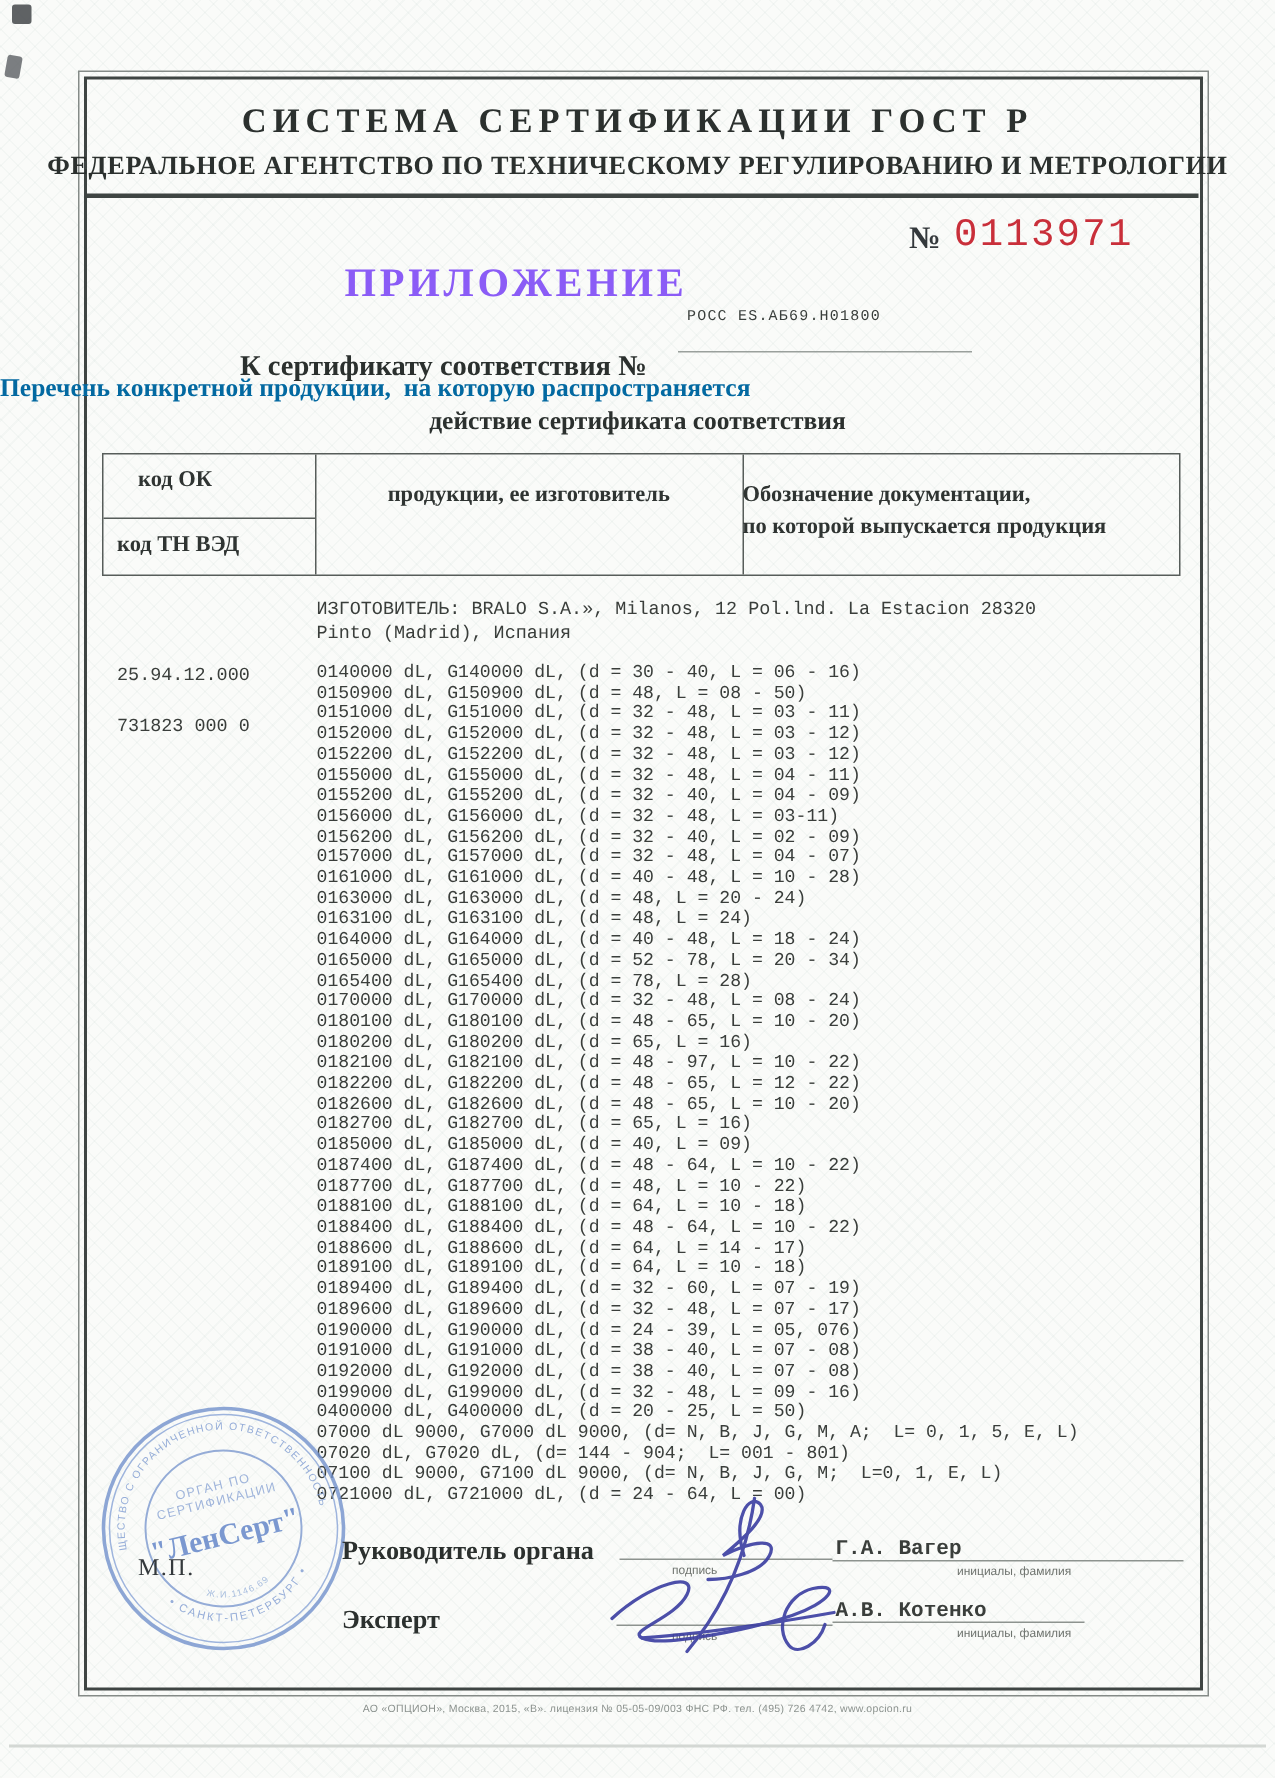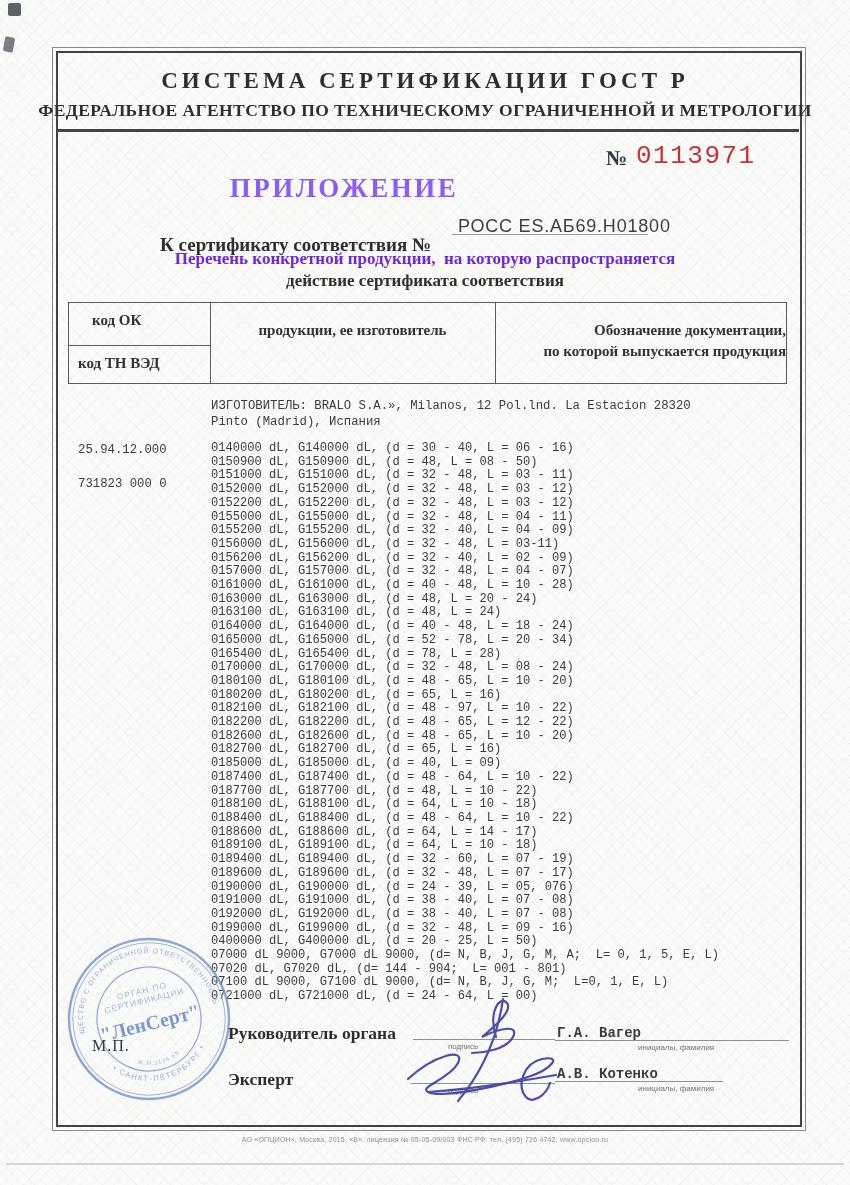--- a/index.html
+++ b/index.html
@@ -20,35 +20,35 @@
   .frame{left:52px;top:47px;width:752px;height:1082px;border:1.5px solid #858b88;}
   .frame-inner{position:absolute;inset:3px;border:2.5px solid #3f4543;}
   .hdr-divider{left:57px;top:129px;width:742px;height:2.5px;background:#3f4543;}
   
   .sys-title{left:0;top:68px;width:850px;text-align:center;font-size:23px;font-weight:bold;letter-spacing:4px;color:#2b302e;}
   .agency-title{left:0;top:100px;width:850px;text-align:center;font-size:17.5px;font-weight:bold;letter-spacing:.4px;color:#2b302e;}
   .numero{left:606px;top:146px;font-size:21px;font-weight:bold;color:#34393c;}
   .serial{left:636px;top:141px;font-size:26px;font-weight:normal;font-family:"Liberation Mono", monospace;color:#c92f3a;letter-spacing:1.5px;}
   .doc-title{left:0;top:173px;width:688px;text-align:center;font-size:27px;font-weight:bold;letter-spacing:2.5px;color:#8b5cf6;}
   .cert-label{left:160px;top:234px;font-size:19px;font-weight:bold;color:#2b302e;}
-  .cert-number{left:458px;top:216px;font-size:18px;font-family:Liberation Sans, sans-serif;letter-spacing:.8px;color:#3a3f3c;white-space:pre;}
+  .cert-number{left:458px;top:206px;font-size:10px;font-family:Liberation Mono, monospace;letter-spacing:.8px;color:#3a3f3c;white-space:pre;}
   .cert-underline{left:452px;top:234px;width:196px;height:1px;background:#9aa09c;}
-  .subtitle1{left:0;top:249px;width:850px;text-align:center;font-size:17px;font-weight:bold;color:#6d28d9;white-space:pre;}
+  .subtitle1{left:0;top:249px;width:850px;text-align:left;font-size:17px;font-weight:bold;color:#0369a1;white-space:pre;}
   .subtitle2{left:0;top:271px;width:850px;text-align:center;font-size:17px;font-weight:bold;color:#2b302e;}
   
   .tbl{left:68px;top:302px;width:717px;height:80px;border:1.5px solid #575d5a;}
   .tbl .v{position:absolute;top:0;bottom:0;border-left:1.5px solid #575d5a;}
   .tbl .v1{left:141px;}
   .tbl .v2{left:426px;}
   .tbl .h1{position:absolute;left:0;width:141px;top:42px;border-top:1.5px solid #575d5a;}
   .tbl .cell{position:absolute;font-size:15px;font-weight:bold;color:#2f3432;}
   .c-ok{left:9px;top:9px;margin-left:14px;}
   .c-tnved{left:9px;top:52px;}
   .c-name{left:141px;width:285px;top:17px;text-align:center;line-height:21px;}
-  .c-doc{left:426px;width:291px;top:17px;text-align:right;line-height:21px;}
+  .c-doc{left:426px;width:291px;top:17px;text-align:left;line-height:21px;}
   
   .mono{font-family:"Liberation Mono", monospace;color:#3a3e3b;white-space:pre;}
   .mfr1{left:211px;top:399px;font-size:12.3px;}
   .mfr2{left:211px;top:415px;font-size:12.3px;}
   .code-ok{left:78px;top:443px;font-size:12.3px;}
   .code-tnved{left:78px;top:477px;font-size:12.3px;}
   .plist{left:211px;top:442px;font-size:12.1px;line-height:13.7px;}
   .plist div{white-space:pre;}
   
   .sign-label{font-size:17.5px;font-weight:bold;color:#2b302e;}
@@ -77,21 +77,21 @@
 <body>
 
 <div class="abs mark1"></div>
 <div class="abs mark2"></div>
 
 <div class="abs frame">
   <div class="frame-inner"></div>
 </div>
 
 <div class="abs sys-title">СИСТЕМА СЕРТИФИКАЦИИ ГОСТ Р</div>
-<div class="abs agency-title">ФЕДЕРАЛЬНОЕ АГЕНТСТВО ПО ТЕХНИЧЕСКОМУ ОГРАНИЧЕННОЙ И МЕТРОЛОГИИ</div>
+<div class="abs agency-title">ФЕДЕРАЛЬНОЕ АГЕНТСТВО ПО ТЕХНИЧЕСКОМУ РЕГУЛИРОВАНИЮ И МЕТРОЛОГИИ</div>
 <div class="abs hdr-divider"></div>
 
 <div class="abs numero">№</div>
 <div class="abs serial">0113971</div>
 
 <div class="abs doc-title">ПРИЛОЖЕНИЕ</div>
 
 <div class="abs cert-label">К сертификату соответствия №</div>
 <div class="abs cert-number">РОСС ES.АБ69.Н01800</div>
 <div class="abs cert-underline"></div>

